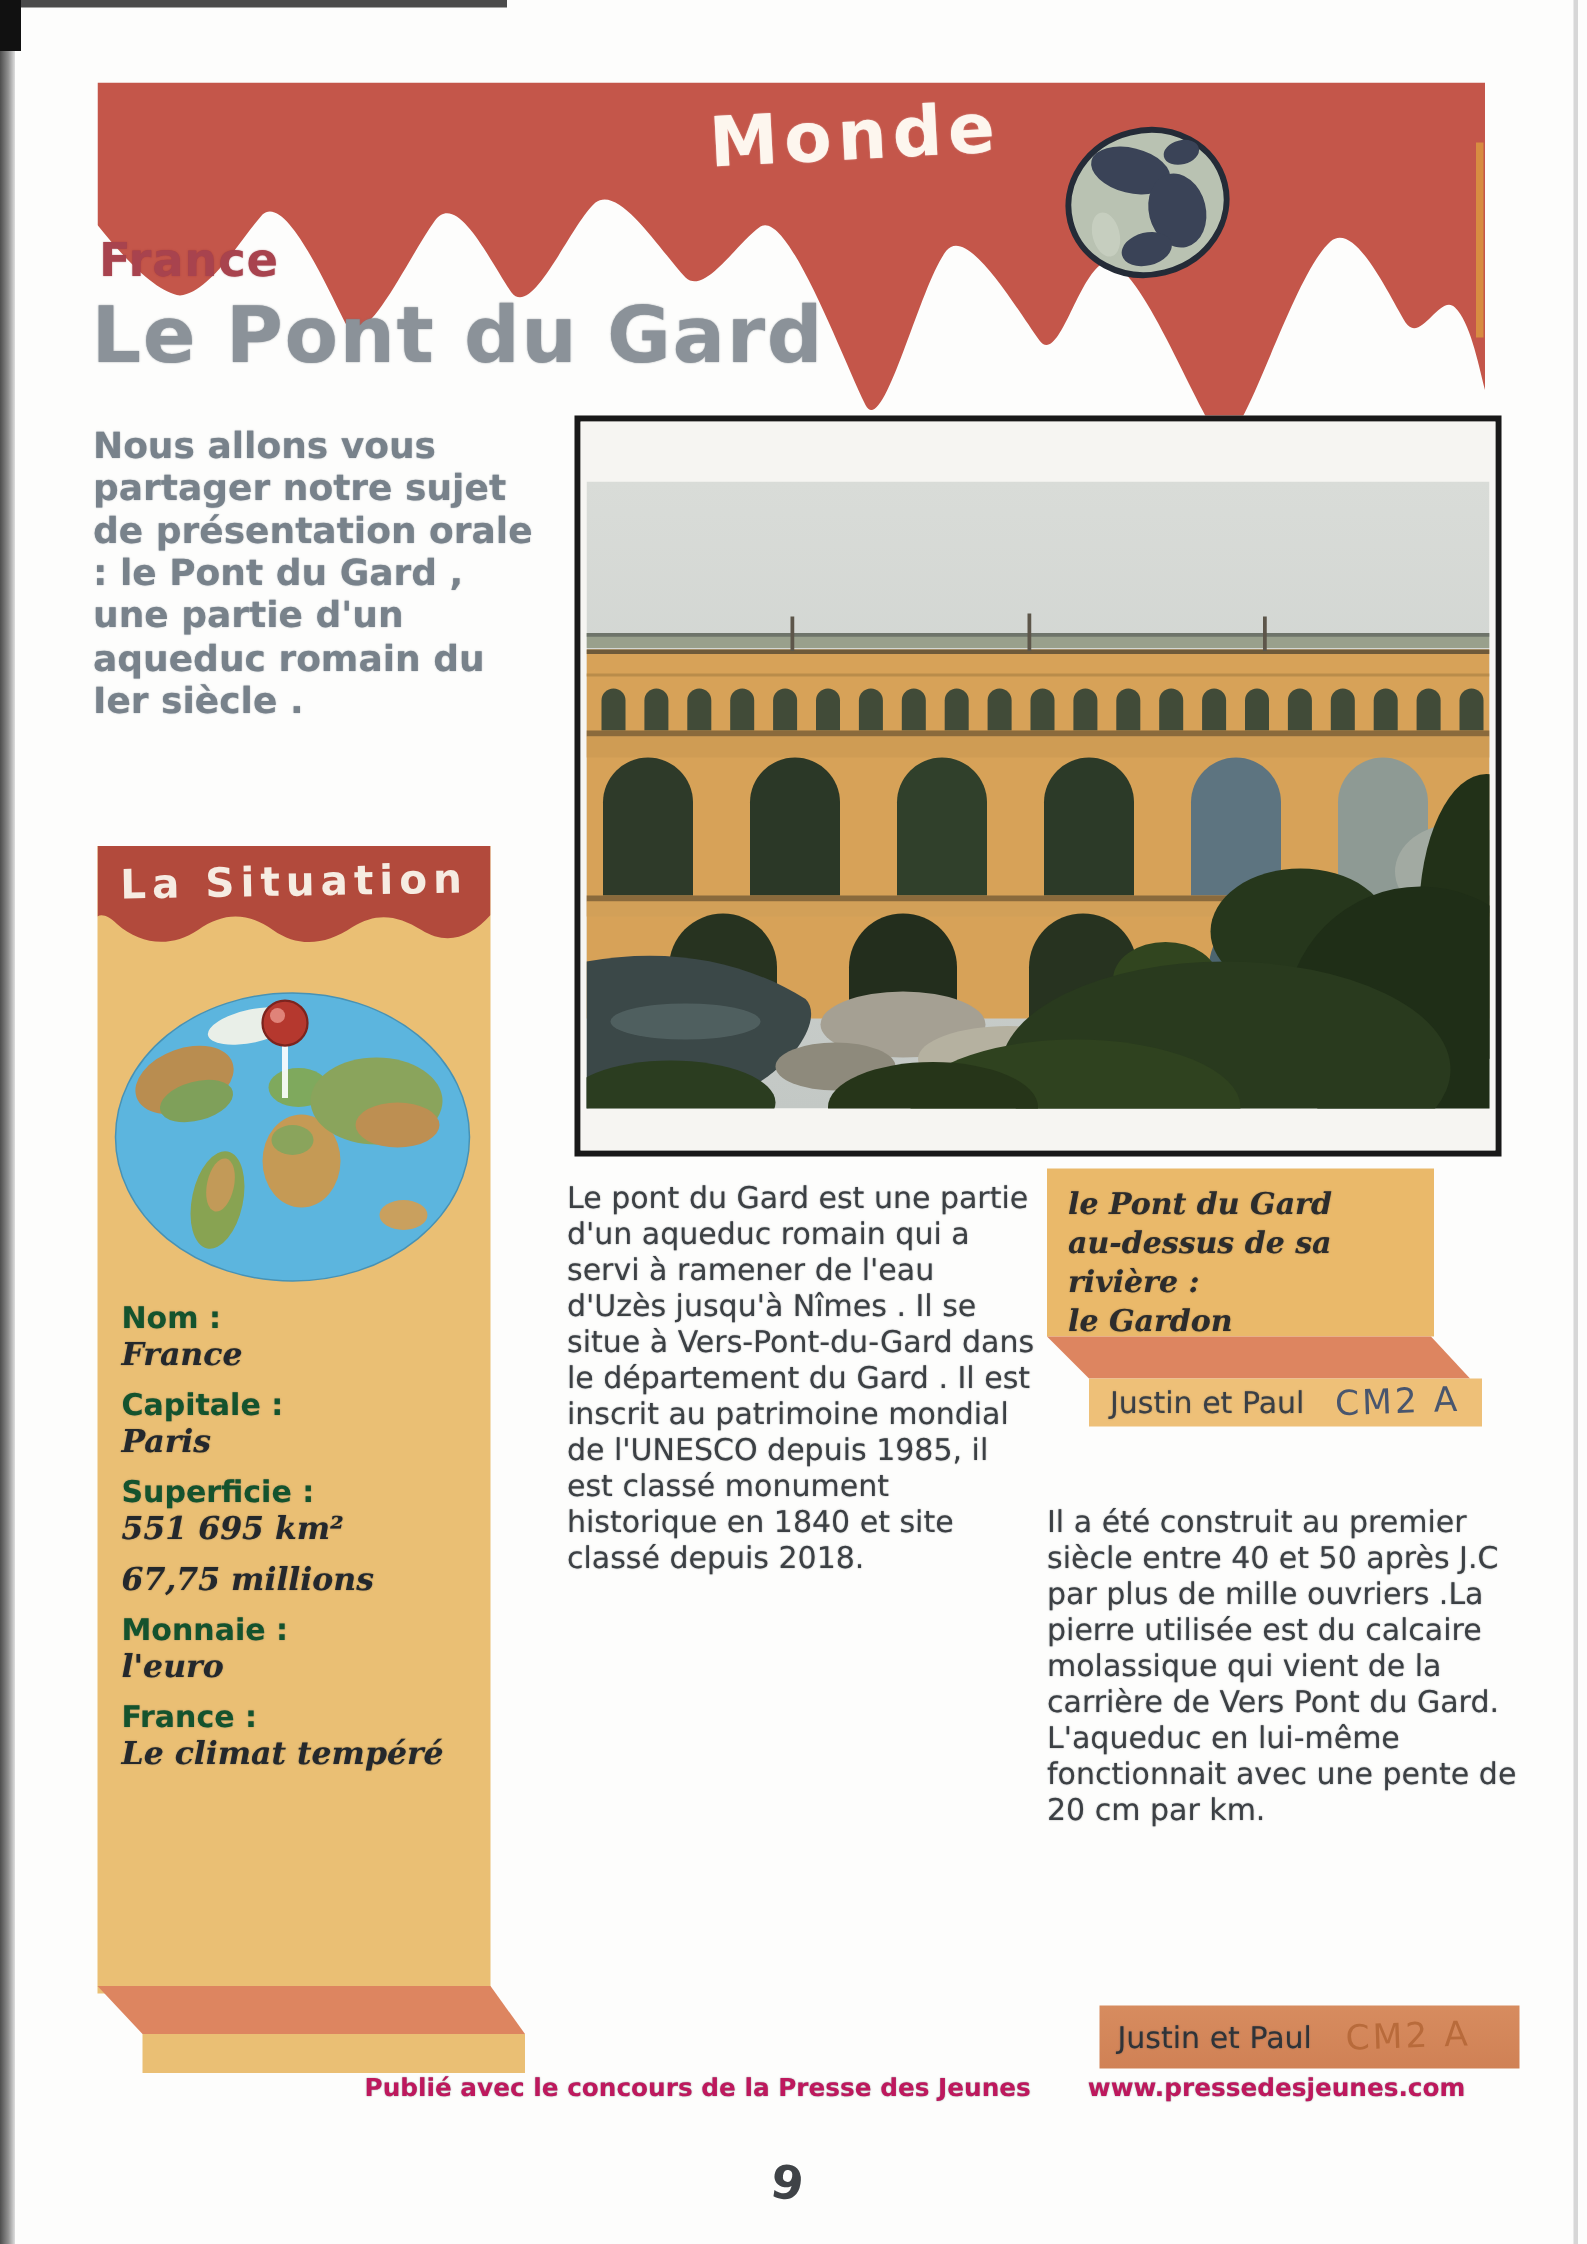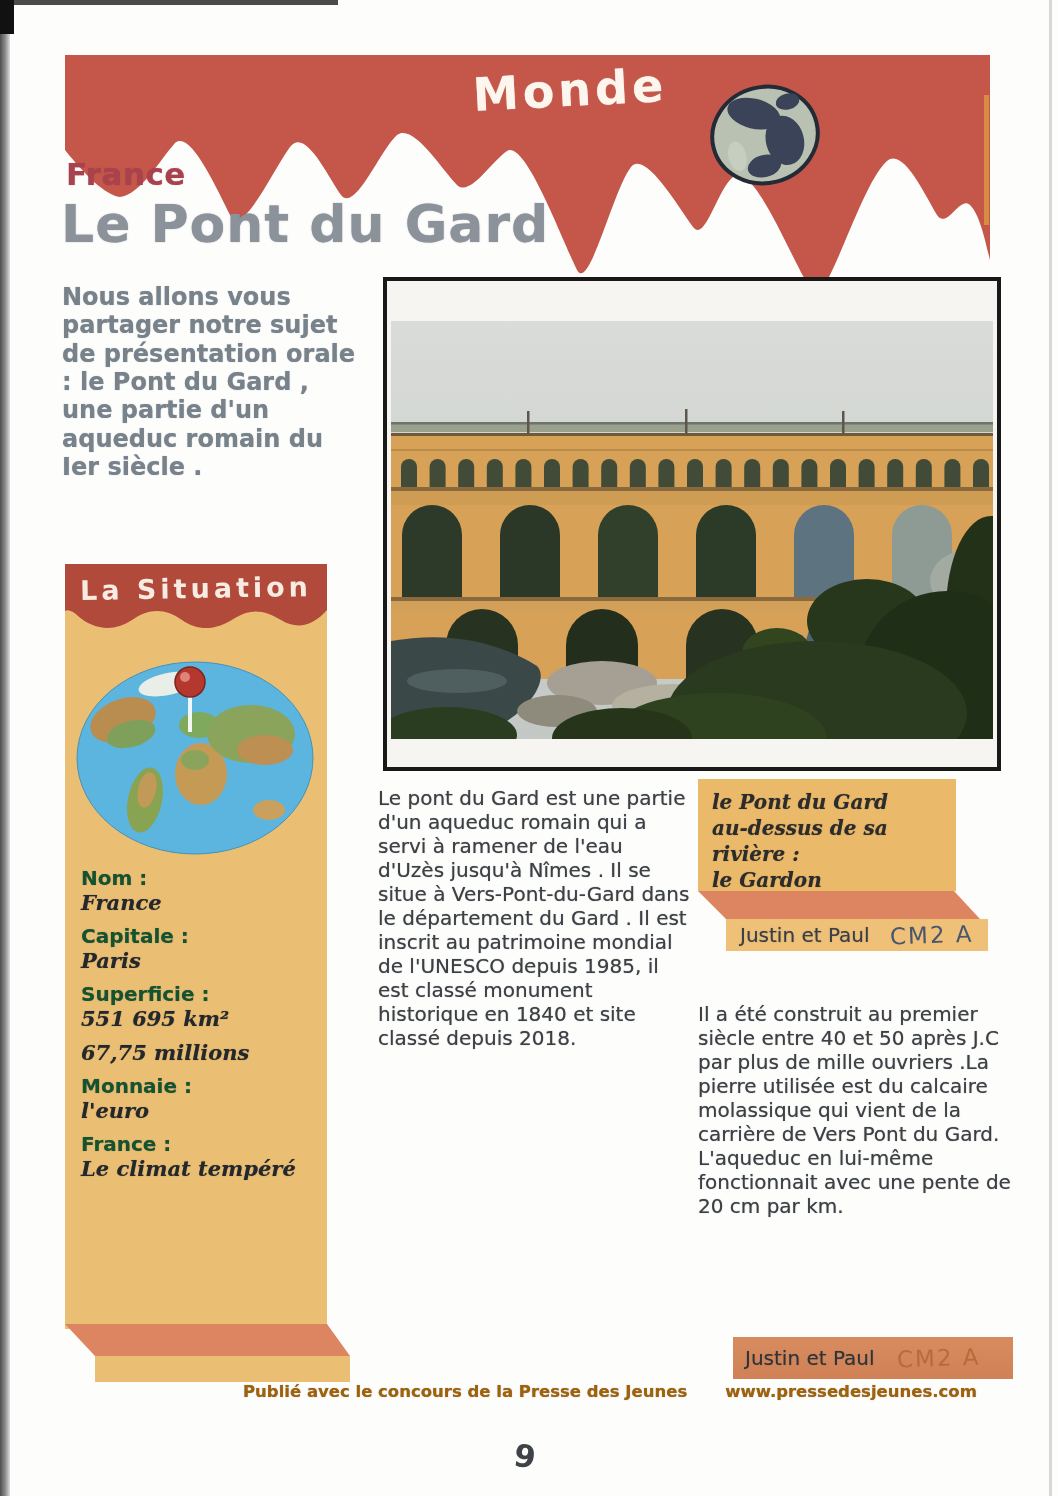--- a/index.html
+++ b/index.html
@@ -73,21 +73,21 @@
 
   
   .bottom-bar{position:absolute;left:733px;top:1337px;width:280px;height:42px;
     background:linear-gradient(180deg,#d78c5f 0%,#d08155 100%);
     display:flex;align-items:center;gap:22px;box-sizing:border-box;padding-left:12px;}
   .bottom-bar .byline-names{color:#2f3338;}
   .bottom-bar .byline-class{color:#ad5f2e;opacity:.7;}
 
   
   .footer{position:absolute;left:243px;top:1382px;display:flex;gap:38px;
-    font-size:16.5px;font-weight:bold;color:#a16207;
+    font-size:16.5px;font-weight:bold;color:#be185d;
     text-shadow:0 0 1px rgba(55,60,68,.6);}
   .page-number{position:absolute;left:514px;top:1438px;font-size:31px;font-weight:600;
     color:#3f4347;transform:rotate(9deg);}
 </style>
 </head>
 <body>
 
 <div class="page">
 
   <div class="scan-edge-left"></div>

